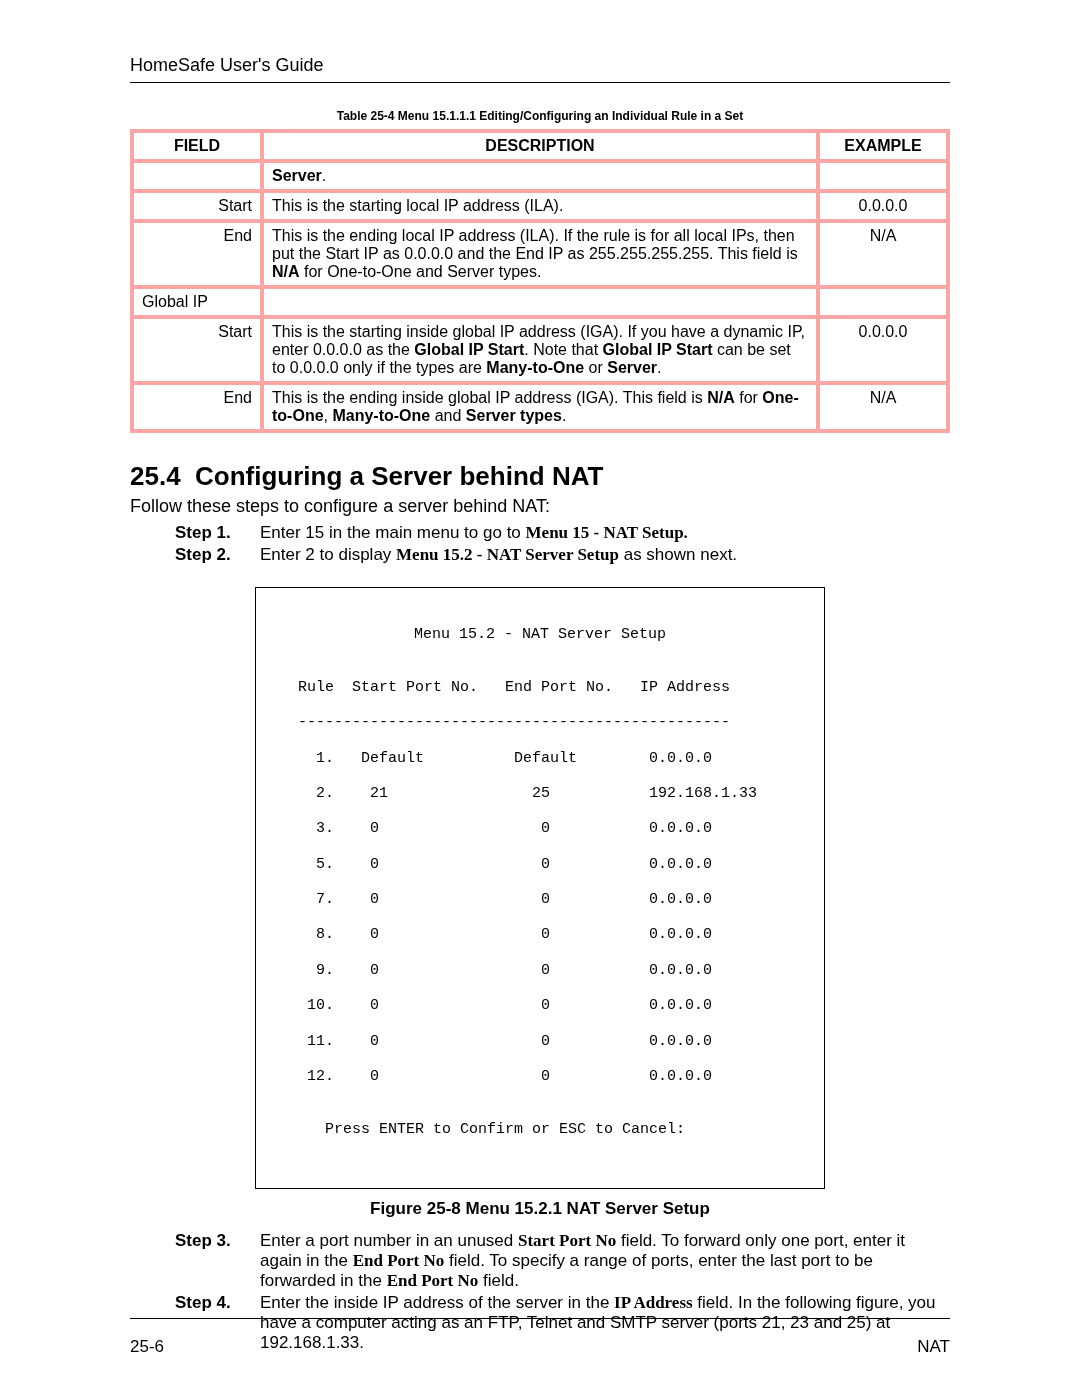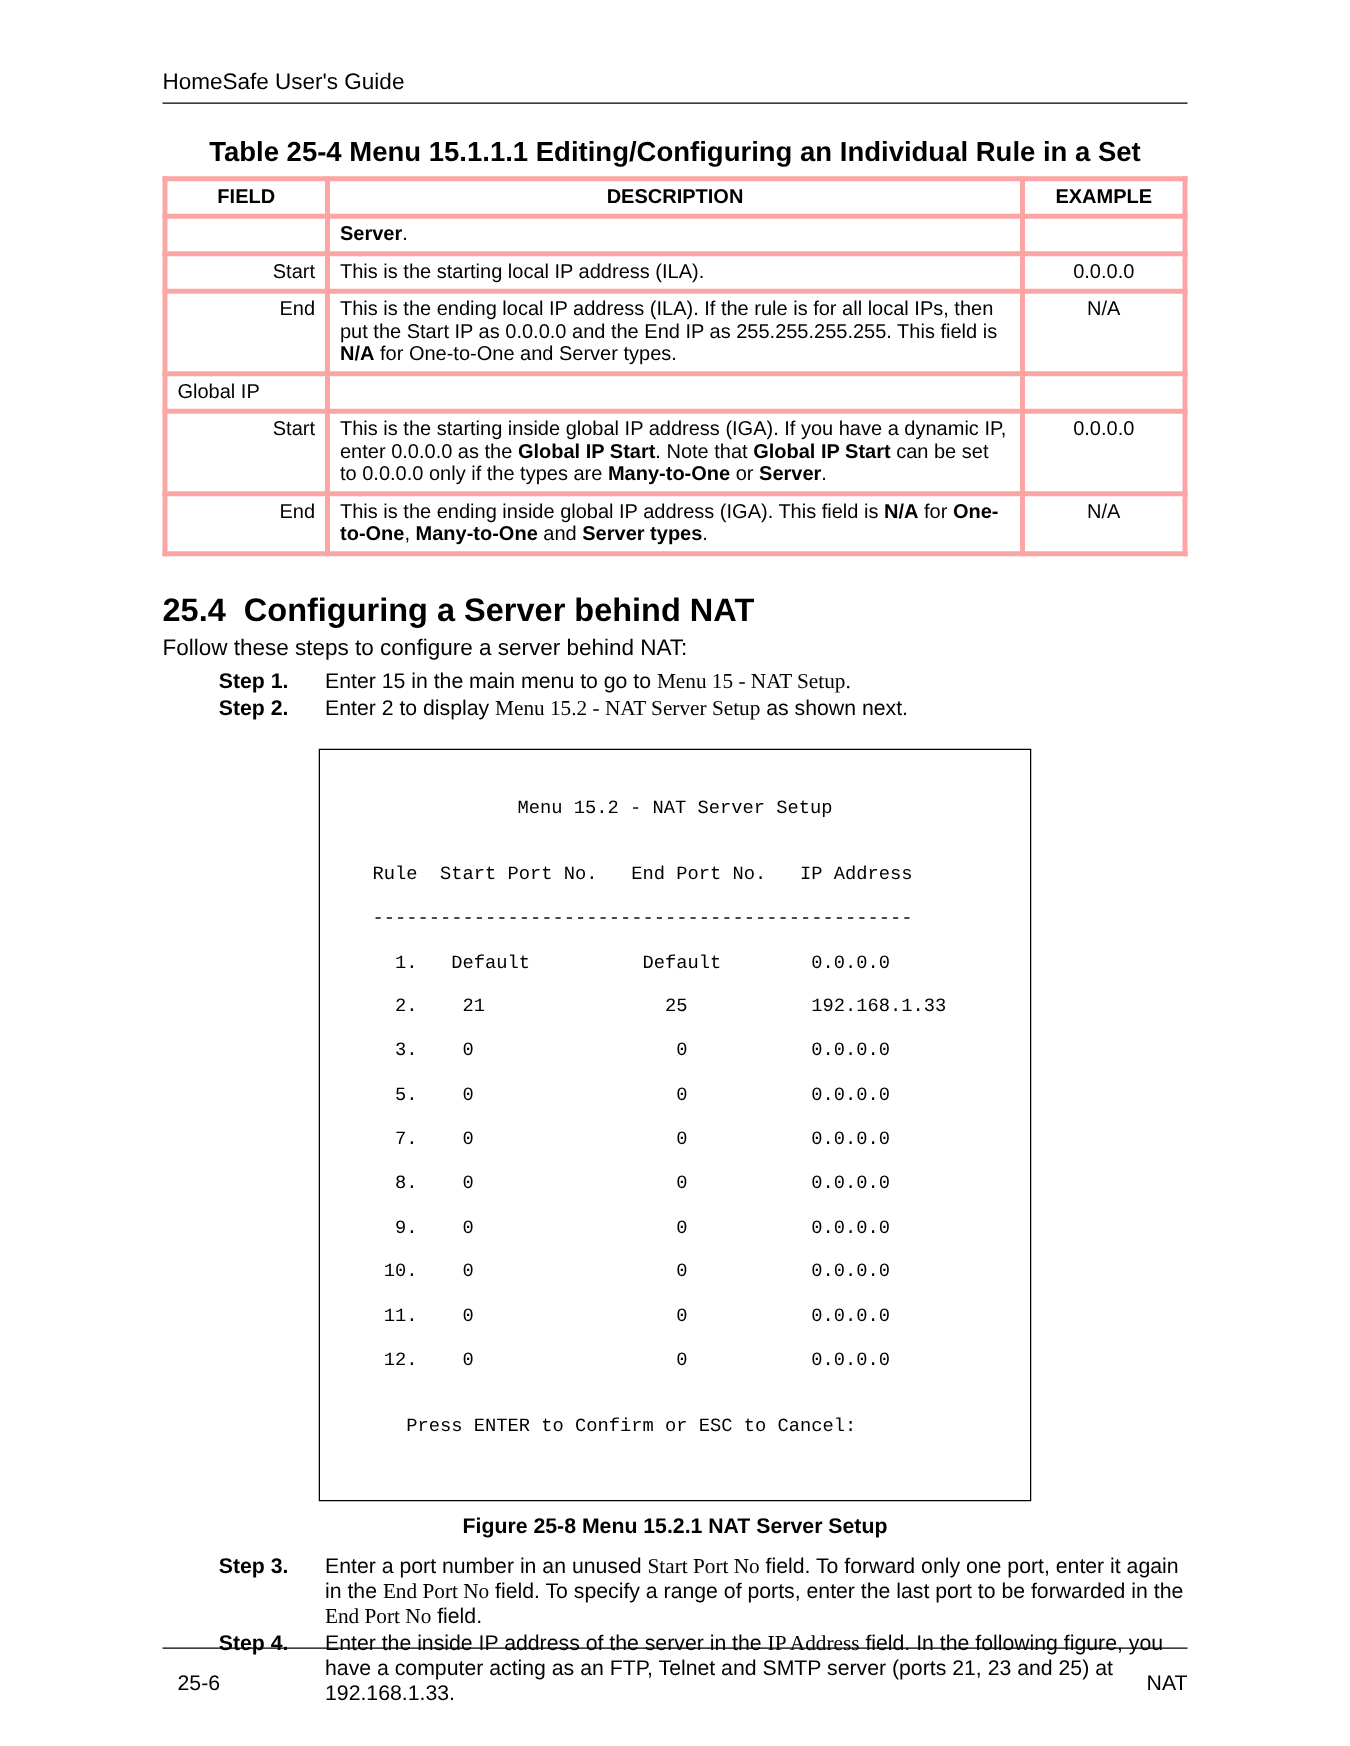--- a/index.html
+++ b/index.html
@@ -23,21 +23,21 @@
     margin-bottom: 6px;
   }
   .top-rule {
     border: none;
     border-top: 1.5px solid #000;
     margin: 0 0 26px 0;
   }
   .table-caption {
     text-align: center;
     font-weight: bold;
-    font-size: 22px;
+    font-size: 12px;
     margin: 0 0 6px 0;
   }
   table.field-table {
     border-collapse: collapse;
     width: 100%;
     font-size: 16px;
   }
   table.field-table th, table.field-table td {
     border: 4px solid #fca5a5;
     padding: 4px 8px;
@@ -69,21 +69,21 @@
   .step-label {
     width: 85px;
     flex: 0 0 85px;
     font-weight: bold;
     margin-left: 45px;
   }
   .step-body {
     flex: 1;
   }
   .bold { font-weight: bold; }
-  .serif-bold { font-weight: normal; font-family: "Times New Roman", Times, serif; }
+  .serif-bold { font-weight: bold; font-family: "Times New Roman", Times, serif; }
   .screen-box {
     border: 1px solid #000;
     width: 520px;
     margin: 22px auto 10px auto;
     padding: 20px 24px 14px 24px;
     font-family: "Courier New", Courier, monospace;
     font-size: 15px;
     white-space: pre;
     line-height: 1.18;
   }
@@ -97,21 +97,21 @@
   .bottom-rule {
     border: none;
     border-top: 1.5px solid #000;
     position: absolute;
     left: 130px;
     right: 130px;
     bottom: 70px;
   }
   .footer {
     position: absolute;
-    left: 142px;
+    left: 130px;
     right: 130px;
     bottom: 40px;
     display: flex;
     justify-content: space-between;
     font-size: 17px;
   }
 </style>
 </head>
 <body>
 

